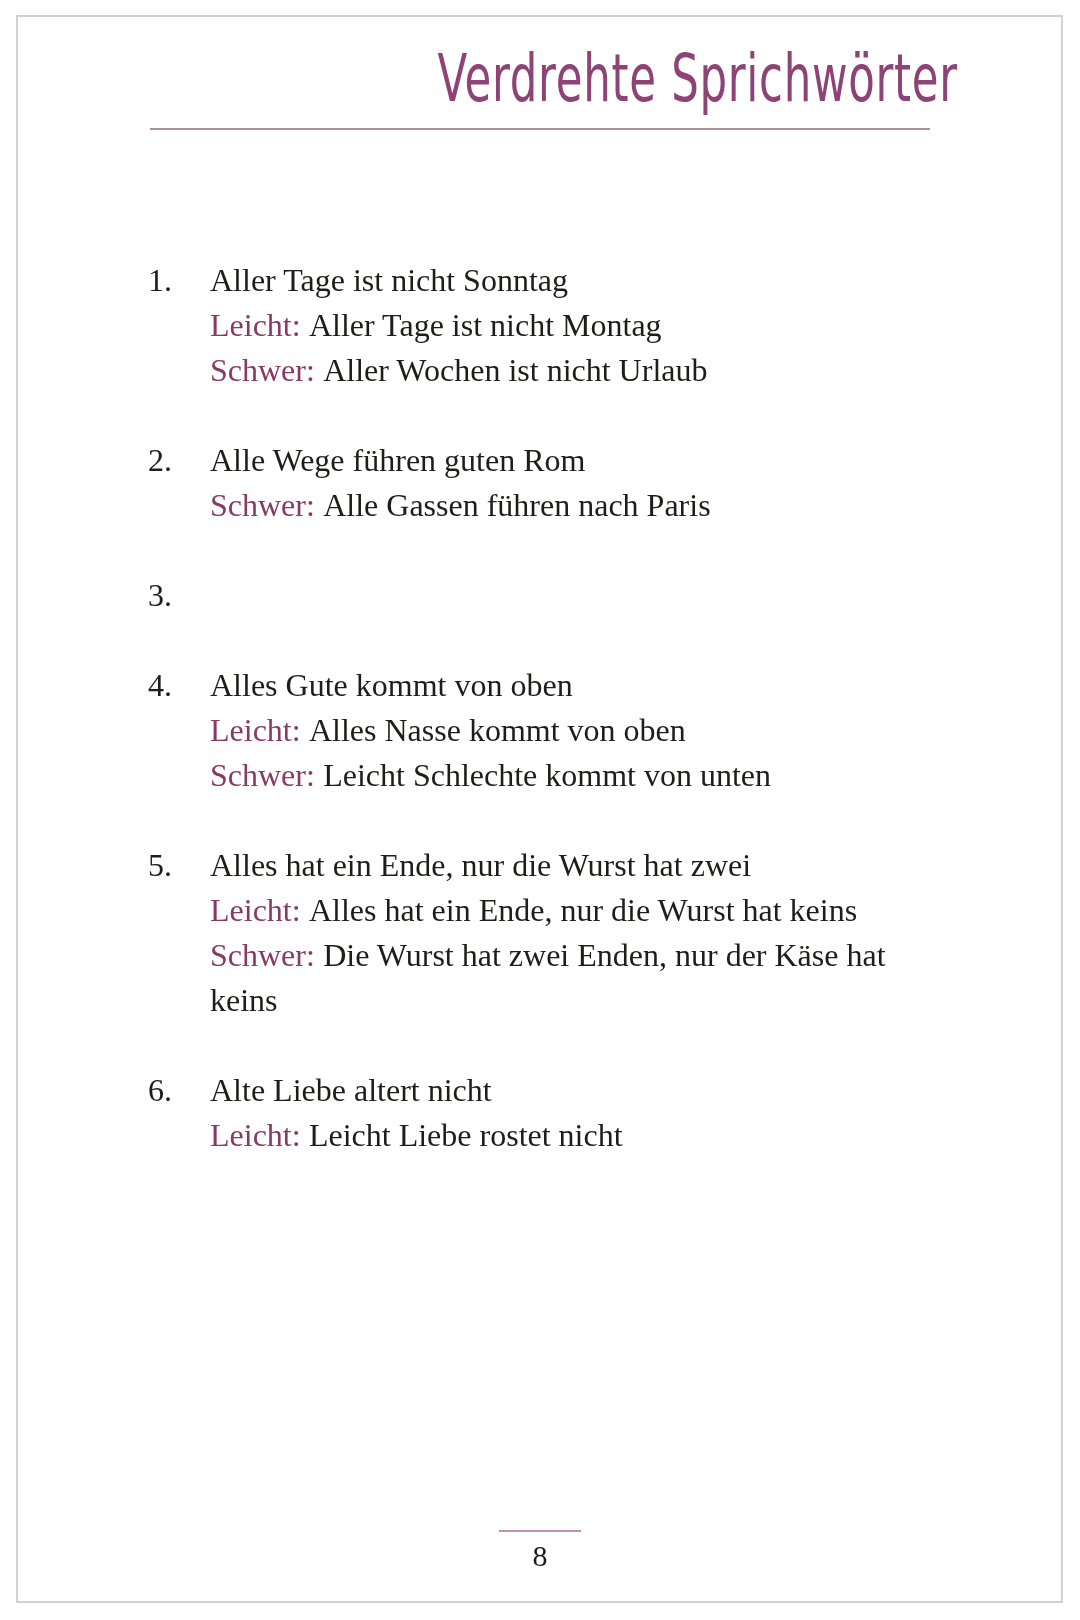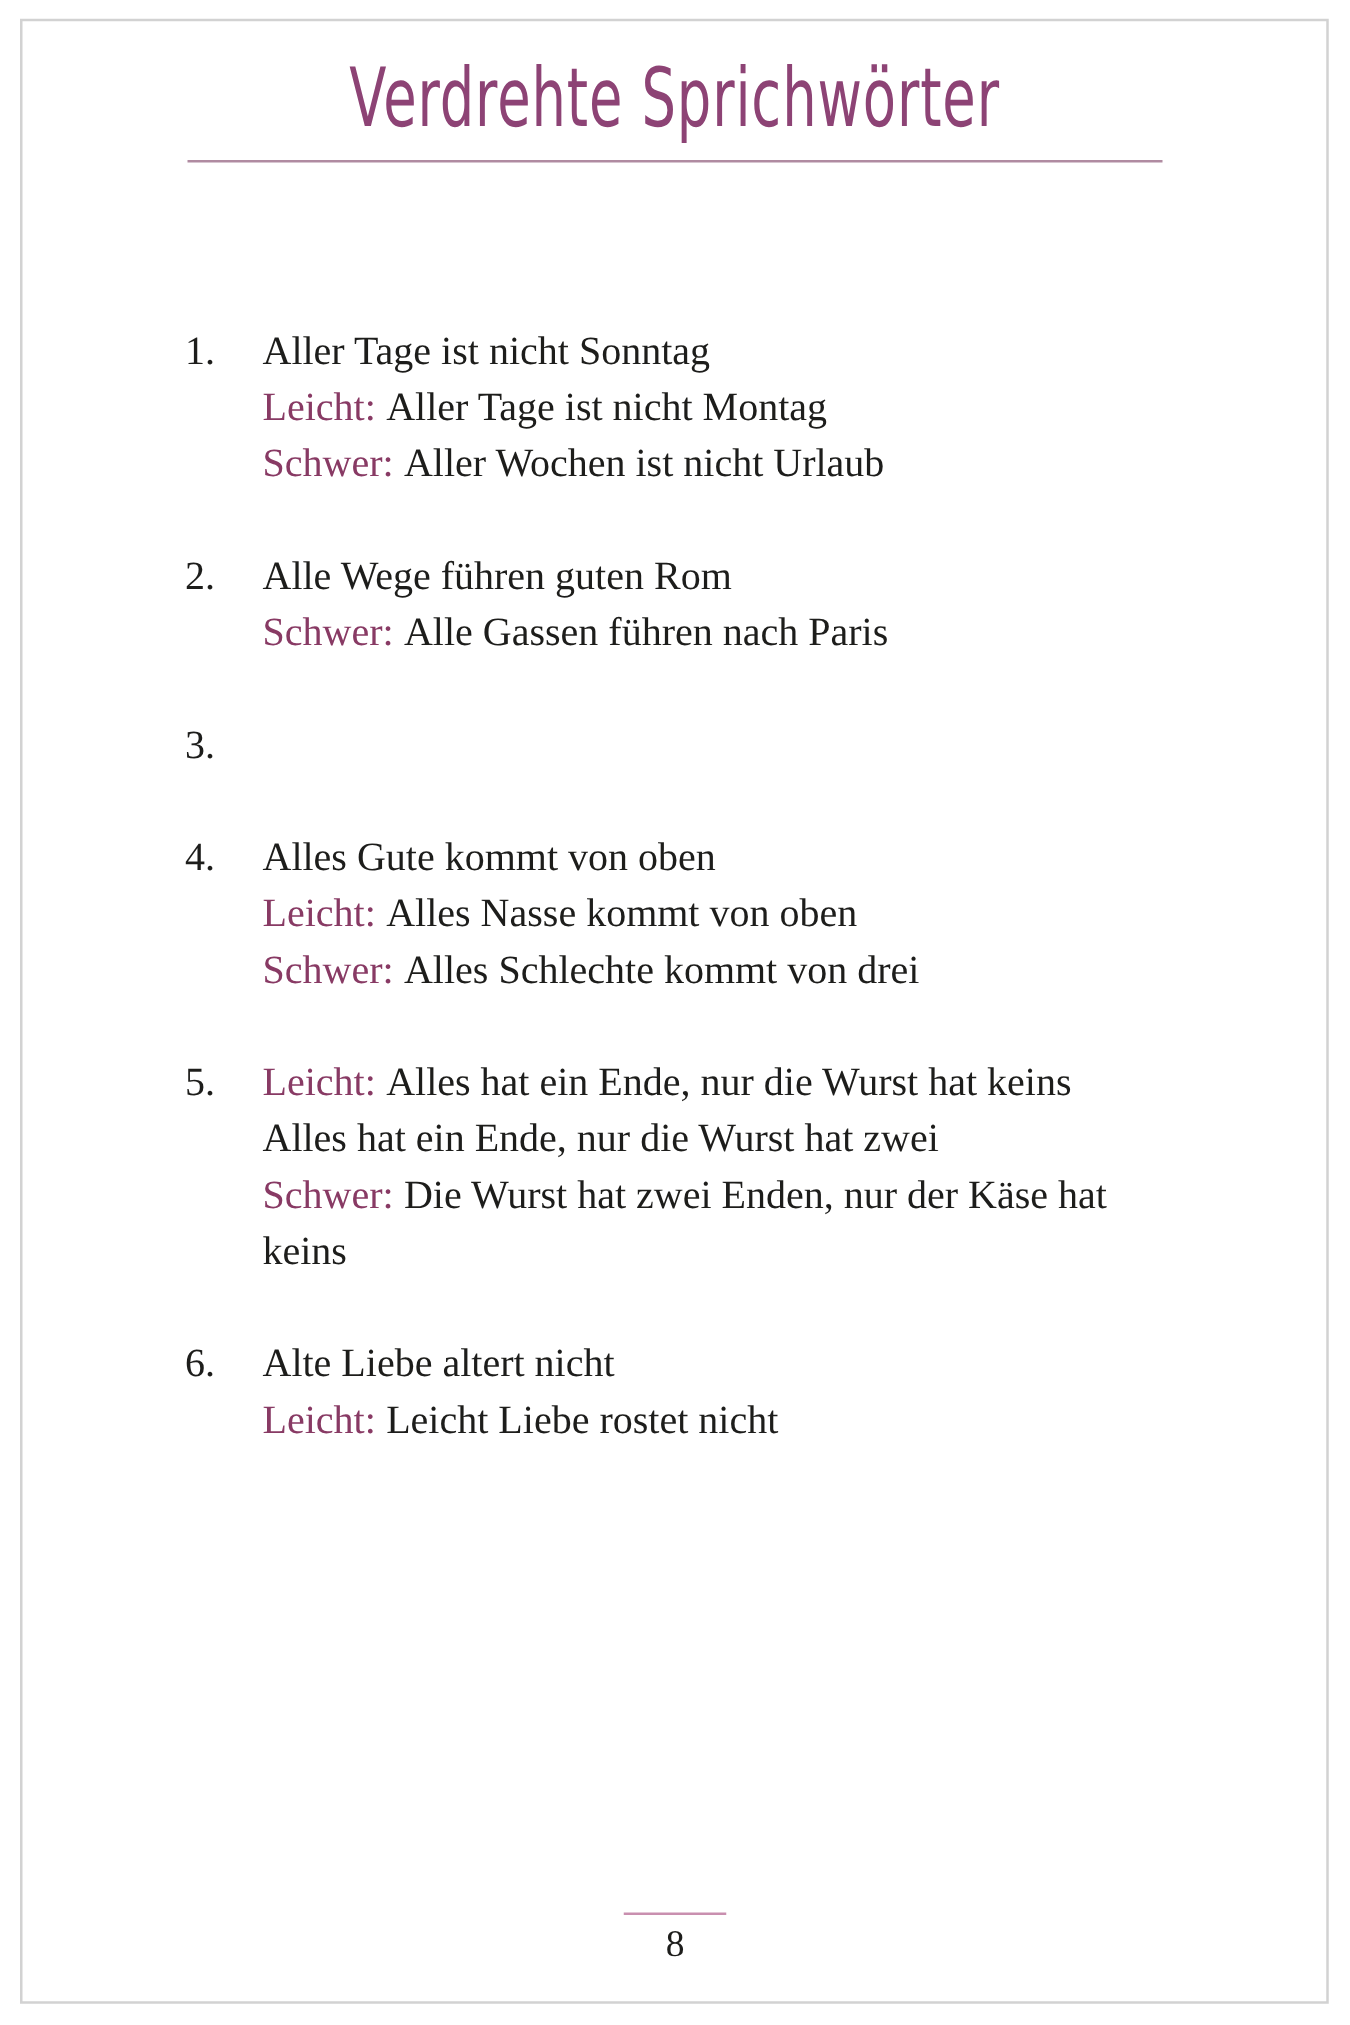--- a/index.html
+++ b/index.html
@@ -10,21 +10,21 @@
   html,body{background:#ffffff;}
   .sheet{
     position:relative; width:1080px; height:1620px;
     background:#ffffff; overflow:hidden; margin:0 auto;
     font-family:"Liberation Serif", serif; color:var(--text);
   }
   .border-frame{
     position:absolute; top:15px; left:16px; right:17px; bottom:17px;
     border:2px solid var(--border); pointer-events:none;
   }
-  .page-header{ padding-top:44px; text-align:center; }
+  .page-header{ padding-top:44px; text-align:right; }
   .title{
     display:inline-block;
     font-family:"DejaVu Sans", sans-serif;
     font-weight:400; font-size:64px; line-height:1.1;
     color:var(--accent);
     transform:scale(0.68,1.02); transform-origin:center;
     letter-spacing:1px; white-space:nowrap;
   }
   .title-rule{
     width:780px; height:2px; background:var(--title_rule);
@@ -84,29 +84,29 @@
 
   <li class="proverb-item">
     <span class="num">3.</span>
   </li>
 
   <li class="proverb-item">
     <span class="num">4.</span>
     <div class="lines">
       <div class="line original"><span>Alles Gute kommt von oben</span></div>
       <div class="line easy"><span class="label">Leicht:</span><span>Alles Nasse kommt von oben</span></div>
-      <div class="line hard"><span class="label">Schwer:</span><span>Alles Schlechte kommt von drei</span></div>
+      <div class="line hard"><span class="label">Schwer:</span><span>Leicht Schlechte kommt von unten</span></div>
     </div>
   </li>
 
   <li class="proverb-item">
     <span class="num">5.</span>
     <div class="lines">
+      <div class="line original"><span>Alles hat ein Ende, nur die Wurst hat zwei</span></div>
       <div class="line easy"><span class="label">Leicht:</span><span>Alles hat ein Ende, nur die Wurst hat keins</span></div>
-      <div class="line original"><span>Alles hat ein Ende, nur die Wurst hat zwei</span></div>
       <div class="line hard"><span class="label">Schwer:</span><span>Die Wurst hat zwei Enden, nur der Käse hat keins</span></div>
     </div>
   </li>
 
   <li class="proverb-item">
     <span class="num">6.</span>
     <div class="lines">
       <div class="line original"><span>Alte Liebe altert nicht</span></div>
       <div class="line easy"><span class="label">Leicht:</span><span>Leicht Liebe rostet nicht</span></div>
     </div>

